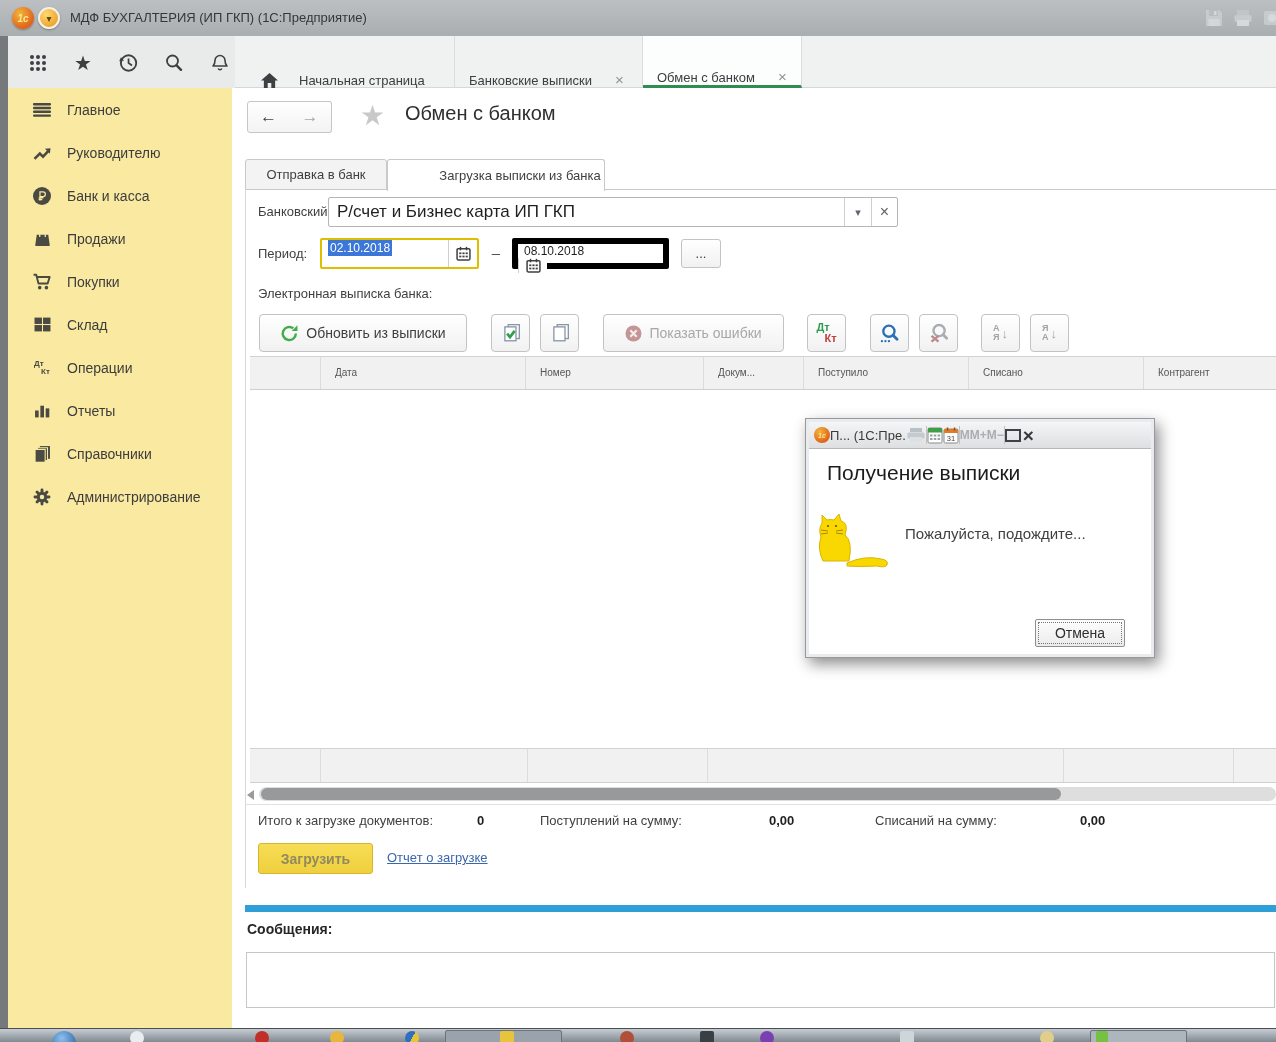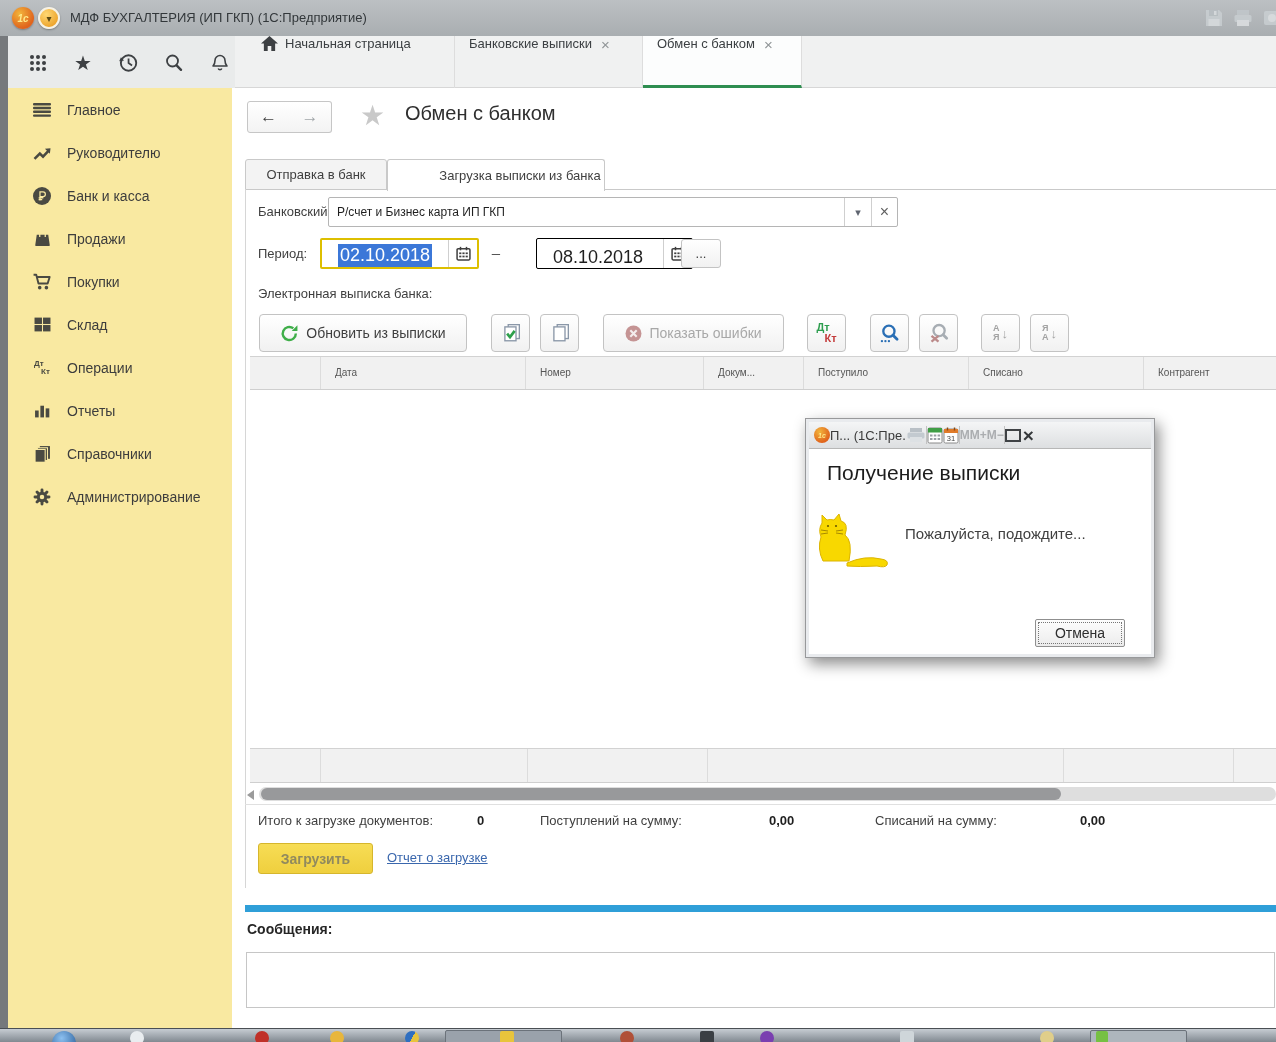--- a/index.html
+++ b/index.html
@@ -24,21 +24,21 @@
   
   .left-edge{left:0;top:36px;width:8px;height:992px;background:#76797c;}
 
   
   .app-toolbar{left:8px;top:36px;width:227px;height:52px;background:#e9ebeb;border-bottom:1px solid #dadada;}
   .atb-ico{top:16px;width:22px;height:22px;display:flex;align-items:center;justify-content:center;}
   .star-glyph{font-size:20px;color:#3d4043;line-height:20px;}
 
   
   .tabbar{left:235px;top:36px;width:1041px;height:52px;background:#f0f1f1;border-bottom:1px solid #d7d7d7;box-sizing:border-box;}
-  .ttab{top:36px;height:52px;display:flex;align-items:flex-start;gap:7px;box-sizing:border-box;
+  .ttab{top:36px;height:52px;display:flex;align-items:flex-end;gap:21px;box-sizing:border-box;
     font-size:13px;color:#3c4043;padding:0 14px;border-right:1px solid #ddd;}
   .ttab .tclose{color:#8f9496;font-size:15px;margin-left:2px;}
   .ttab.active{background:#fcfdfd;border-bottom:3px solid #2e8e50;}
 
   
   .sidebar{left:8px;top:88px;width:224px;height:940px;background:#f9e9a1;}
   .side-item{position:relative;height:43px;display:flex;align-items:center;padding-left:24px;gap:15px;
     font-size:14px;color:#3d3d3d;cursor:default;}
   .side-ico{width:20px;height:20px;flex:0 0 20px;display:flex;align-items:center;justify-content:center;}
   .dtkt-side{font-size:8px;font-weight:bold;color:#4a4a42;line-height:8px;}
@@ -61,31 +61,31 @@
   .ptab.inactive{left:245px;width:142px;background:#f3f3f3;}
   .ptab.active{left:387px;width:218px;background:#fff;border-bottom:none;z-index:2;height:32px;padding-left:48px;}
   .panel-topline{left:245px;top:189px;width:1031px;height:1px;background:#c9c9c9;}
   .panel-leftline{left:245px;top:189px;width:1px;height:699px;background:#d6d6d6;}
 
   .flabel{font-size:13px;color:#3f3f3f;}
 
   
   .combo{left:328px;top:197px;width:570px;height:30px;border:1px solid #b5b5b5;border-radius:2px;
     box-sizing:border-box;background:#fff;display:flex;align-items:center;}
-  .combo-val{flex:1;padding-left:8px;font-size:12px;color:#1f1f1f;}
+  .combo-val{flex:1;padding-left:8px;font-size:17px;color:#1f1f1f;}
   .combo-dd{width:26px;height:100%;border-left:1px solid #cfcfcf;display:flex;align-items:center;justify-content:center;
     color:#5f6570;font-size:11px;}
   .combo-x{width:25px;height:100%;border-left:1px solid #cfcfcf;display:flex;align-items:center;justify-content:center;
     color:#5f5f5f;font-size:16px;}
 
   
   .datebox{top:238px;height:31px;box-sizing:border-box;background:#fff;display:flex;align-items:stretch;border-radius:2px;}
   .datebox.focus{left:320px;width:159px;border:2px solid #ddbf00;}
-  .datebox.plain{left:536px;width:157px;border:1px solid #000000;}
-  .date-txt{flex:1;display:flex;align-items:flex-end;padding-left:16px;font-size:18px;color:#1f1f1f;}
+  .datebox.plain{left:512px;width:157px;border:6px solid #000000;flex-direction:column;}
+  .date-txt{flex:1;display:flex;align-items:flex-start;padding-left:6px;font-size:12px;color:#1f1f1f;}
   .date-txt .sel{background:#3b77d8;color:#fff;padding:1px 2px;}
   .cal-btn{width:28px;border-left:1px solid #cfcfcf;display:flex;align-items:center;justify-content:center;background:#fff;}
   .dash{left:487px;top:244px;width:18px;text-align:center;font-size:15px;color:#555;}
 
   .btn{box-sizing:border-box;background:linear-gradient(#ffffff,#f1f1f1);border:1px solid #c3c3c3;border-radius:3px;
     display:flex;align-items:center;justify-content:center;gap:7px;font-size:14px;color:#3f3f3f;}
   .btn.disabled{color:#a8a8a8;}
   .btn-more{left:681px;top:239px;width:40px;height:29px;font-size:13px;}
   .btn-request{left:734px;top:238px;width:191px;height:31px;}
 

